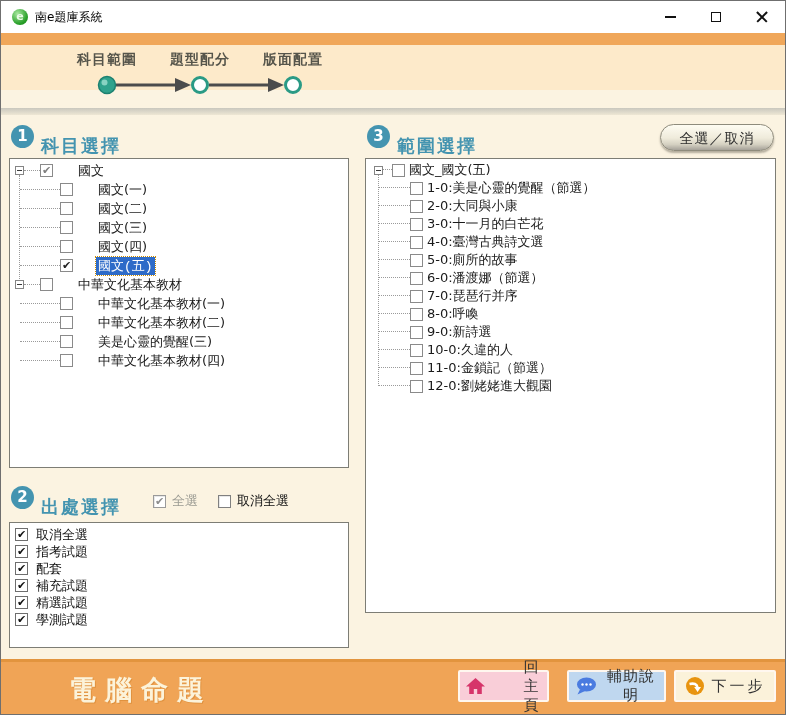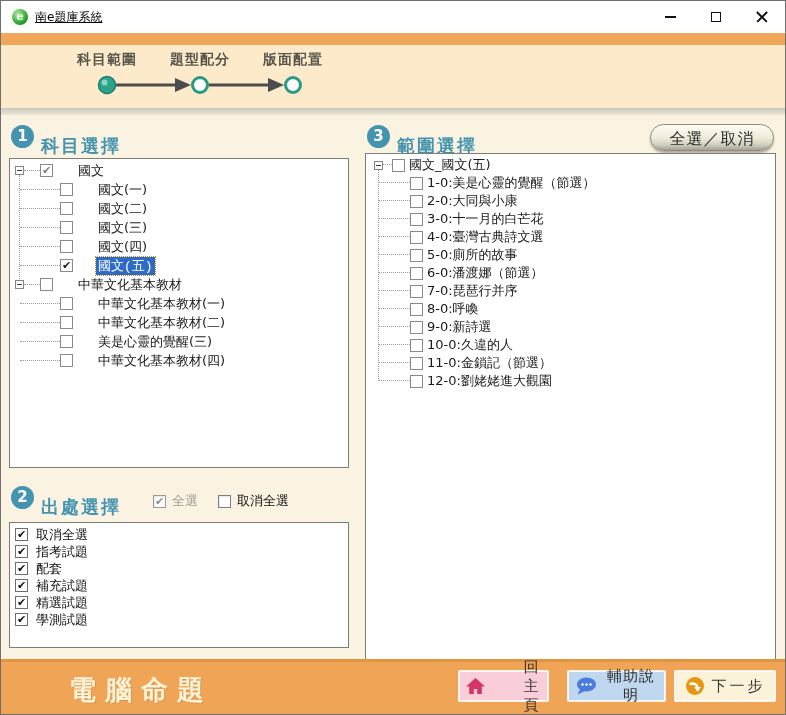--- a/index.html
+++ b/index.html
@@ -4,51 +4,51 @@
 <style>
   html,body{margin:0;padding:0;}
   body{width:786px;height:715px;font-family:"DejaVu Sans","Liberation Sans",sans-serif;background:#fbf3e1;}
   .win{position:relative;width:786px;height:715px;box-sizing:border-box;border:1px solid #6f6f6f;overflow:hidden;background:#fbf3e1;}
 
   
   .titlebar{position:absolute;left:0;top:0;width:100%;height:32px;background:#ffffff;}
   .app-icon{position:absolute;left:11px;top:8px;width:16px;height:16px;border-radius:50%;
     background:radial-gradient(circle at 35% 30%,#a8e8a0,#2aa02a 65%,#0c7a0c);
     color:#eafbe6;font-size:11px;font-weight:bold;text-align:center;line-height:16px;}
-  .title-text{position:absolute;left:34px;top:8px;font-size:12px;color:#000;text-decoration:underline;}
+  .title-text{position:absolute;left:34px;top:8px;font-size:12px;color:#000;}
   .win-ctl{position:absolute;top:0;width:46px;height:32px;display:flex;align-items:center;justify-content:center;}
   .ctl-min{right:92px;}.ctl-max{right:46px;}.ctl-close{right:0;}
   .glyph-min{width:11px;height:2px;background:#111;}
   .glyph-max{width:10px;height:10px;border:1.5px solid #111;box-sizing:border-box;}
   .glyph-close{position:relative;width:12px;height:12px;}
   .glyph-close::before,.glyph-close::after{content:"";position:absolute;left:-1px;top:5px;width:14px;height:1.6px;background:#111;}
   .glyph-close::before{transform:rotate(45deg);}
   .glyph-close::after{transform:rotate(-45deg);}
 
   
   .stripe{position:absolute;left:0;top:32px;width:100%;height:12px;background:#f0a75a;}
-  .stephdr{position:absolute;left:0;top:44px;width:100%;height:63px;background:#fdeaca;}
+  .stephdr{position:absolute;left:0;top:44px;width:100%;height:45px;background:#fdeaca;}
   .hdr-shadow{position:absolute;left:0;top:107px;width:100%;height:7px;
     background:linear-gradient(#c9c7be,#eee7d4);}
   .step-label{position:absolute;top:6px;transform:translateX(-50%);font-size:14px;font-weight:bold;color:#56554b;letter-spacing:1px;}
   .step-svg{position:absolute;left:0;top:0;}
 
   
   .main{position:absolute;left:0;top:114px;width:100%;height:544px;background:#fbf3e1;}
   .col-left{position:absolute;left:8px;top:8px;width:340px;}
   .col-right{position:absolute;left:364px;top:8px;width:411px;}
 
   .sec-hdr{position:relative;height:30px;}
   .sec-num{position:absolute;left:2px;top:2px;width:23px;height:23px;border-radius:50%;background:#4494b0;
     color:#fff;font-size:15px;font-weight:bold;text-align:center;line-height:23px;}
   .sec-title{position:absolute;left:32px;top:3px;font-size:18px;font-weight:bold;color:#4494b0;letter-spacing:2px;margin-top:8px;}
 
   .boxed{background:#fff;border:1px solid #7d7d75;box-sizing:border-box;position:relative;overflow:hidden;}
   .tree-box-left{margin-top:5px;height:310px;}
-  .tree-box-right{height:556px;}
+  .tree-box-right{margin-top:5px;height:455px;}
   .list-box{margin-top:8px;height:126px;}
 
   
   .trow{position:relative;display:flex;align-items:center;height:19px;font-size:13px;color:#1a1a1a;white-space:nowrap;}
   .tree-box-right .trow{height:18px;}
   .tree-pad{padding-top:2px;}
   .expand{width:9px;height:9px;box-sizing:border-box;border:1px solid #848484;background:#fff;position:relative;flex:none;}
   .expand::after{content:"";position:absolute;left:1px;top:3px;width:5px;height:1px;background:#3a3a3a;}
   .stub{height:1px;border-top:1px dotted #9a9a9a;flex:none;}
   .cb{width:13px;height:13px;box-sizing:border-box;border:1px solid #8a8a8a;background:#fff;flex:none;
@@ -72,24 +72,24 @@
   .inline-cb{position:absolute;top:8px;display:flex;align-items:center;font-size:13px;}
   .inline-cb .cb{margin-right:6px;border-color:#808080;box-shadow:inset 1px 1px 0 #e8e8e8;}
   .cb-selall{left:144px;color:#9b9b93;}
   .cb-selall .cb{color:#8d8d8d;border-color:#9a9a9a;}
   .cb-deselall{left:209px;color:#111;}
   .list-row{display:flex;align-items:center;height:17px;font-size:13px;color:#111;padding-left:5px;}
   .list-row .cb{border-color:#6e6e6e;font-weight:bold;color:#111;}
   .list-row .llabel{margin-left:8px;}
 
   
-  .pill-btn{position:absolute;right:2px;top:1px;width:124px;height:27px;border-radius:14px;
+  .pill-btn{position:absolute;right:2px;top:1px;width:114px;height:27px;border-radius:14px;
     border:1px solid #8e8b7c;box-sizing:border-box;
     background:linear-gradient(#fefcf2,#efebdb 52%,#d4d0c1 78%,#a5a198);
-    font-size:16px;color:#2e2e2e;text-align:center;line-height:25px;letter-spacing:1px;
+    font-size:14px;color:#2e2e2e;text-align:center;line-height:25px;letter-spacing:1px;
     box-shadow:0 2px 2px rgba(120,115,100,.55);cursor:pointer;font-family:inherit;}
 
   
   .footer{position:absolute;left:0;top:658px;width:100%;height:59px;background:#f0a456;border-top:3px solid #e2943e;box-sizing:border-box;}
   .brand{position:absolute;left:68px;top:10px;font-size:27px;font-weight:bold;color:#fcf3da;letter-spacing:9px;
     text-shadow:1px 1px 0 rgba(200,120,30,.4);}
   .fbtn{position:absolute;top:8px;height:32px;border:2px solid #fff7ef;box-sizing:border-box;border-radius:2px;
     display:flex;align-items:center;justify-content:center;font-size:15px;color:#333;cursor:pointer;
     font-family:inherit;letter-spacing:3px;}
   .fbtn .ic{margin-right:7px;display:flex;align-items:center;}

